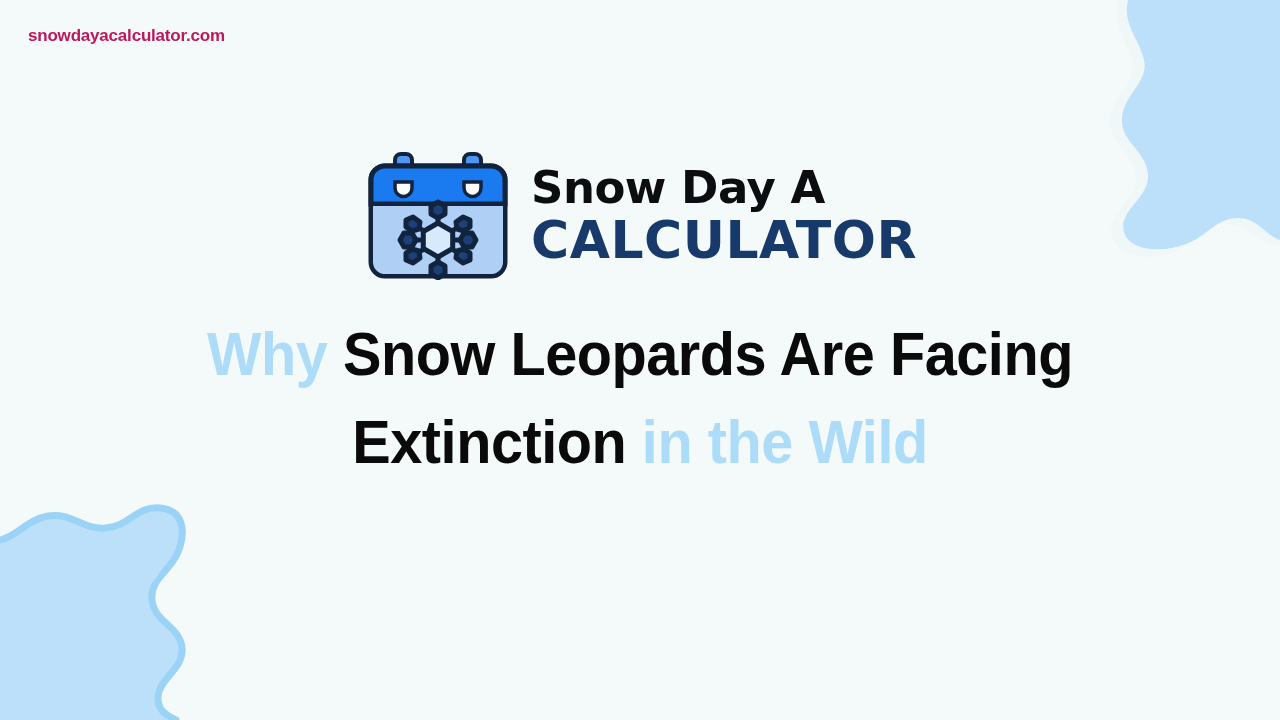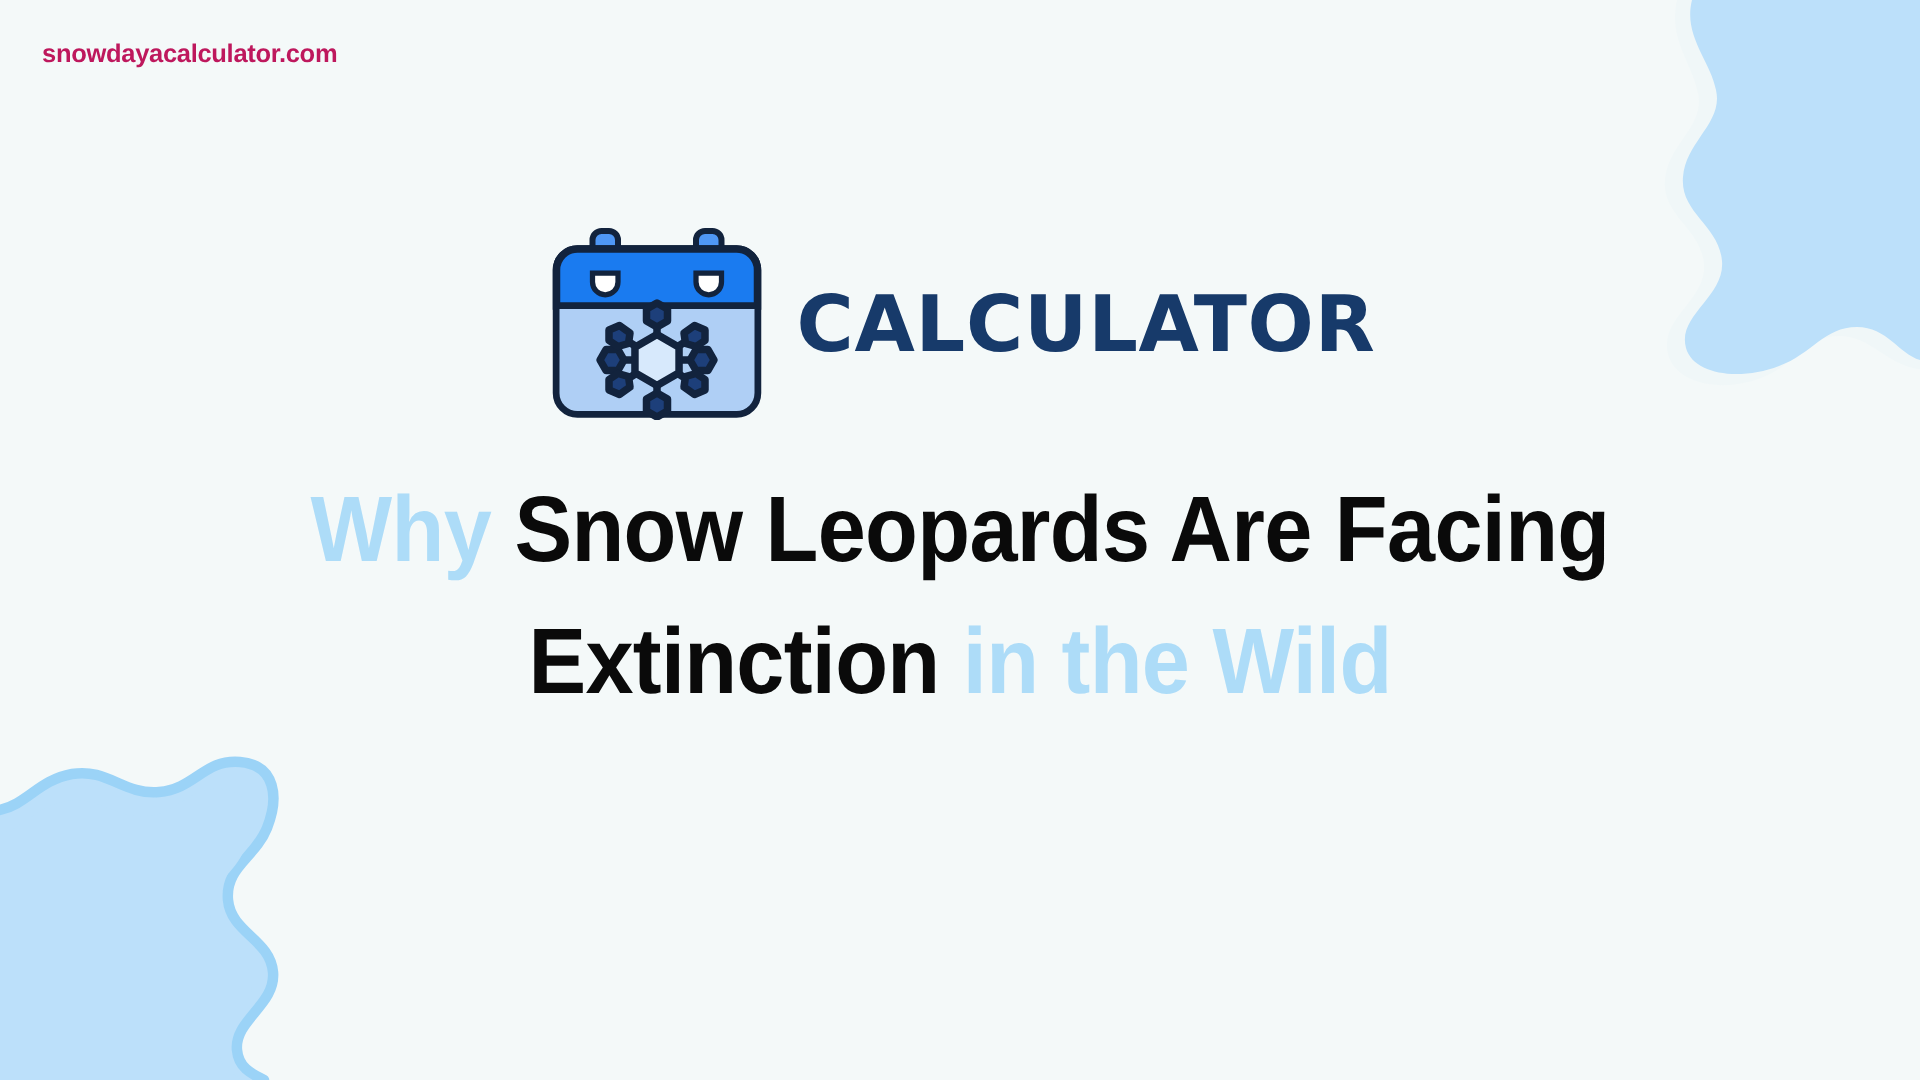--- a/index.html
+++ b/index.html
@@ -206,20 +206,21 @@
           <polygon points="38,0 34,-7 26,-7 22,0 26,7 34,7"></polygon>
           <polygon points="-32,-20 -25,-23 -18,-18 -19,-11 -26,-9 -32,-13"></polygon>
           <polygon points="32,20 25,23 18,18 19,11 26,9 32,13"></polygon>
           <polygon points="32,-20 25,-23 18,-18 19,-11 26,-9 32,-13"></polygon>
           <polygon points="-32,20 -25,23 -18,18 -19,11 -26,9 -32,13"></polygon>
         </g>
       </g>
     </svg>
 
     <div class="logo-words">
+      <span class="logo-line1">Snow Day A</span>
       <span class="logo-line2">CALCULATOR</span>
     </div>
   </div>
 
   <h1 class="headline">
     <span class="hl-accent">Why </span><span class="hl-main">Snow Leopards Are Facing</span>
     <span class="hl-main">Extinction </span><span class="hl-accent">in the Wild</span>
   </h1>
 
 </div>

